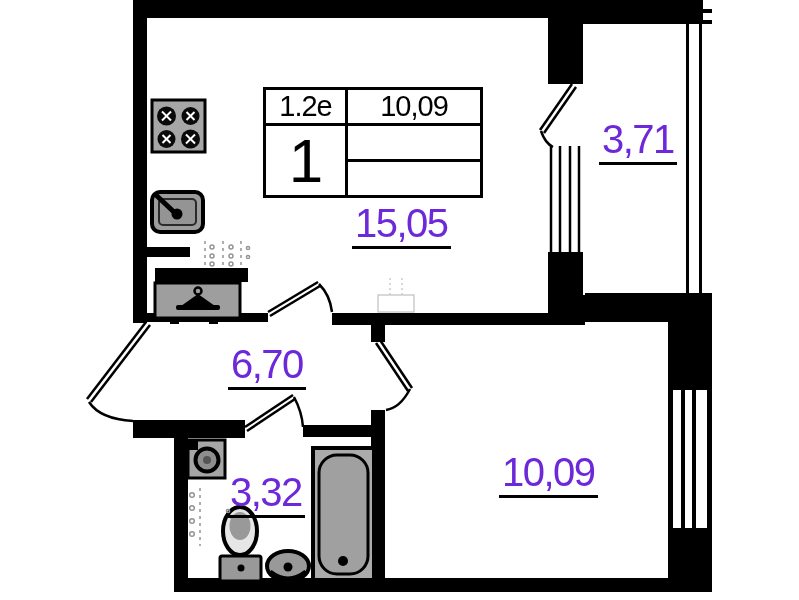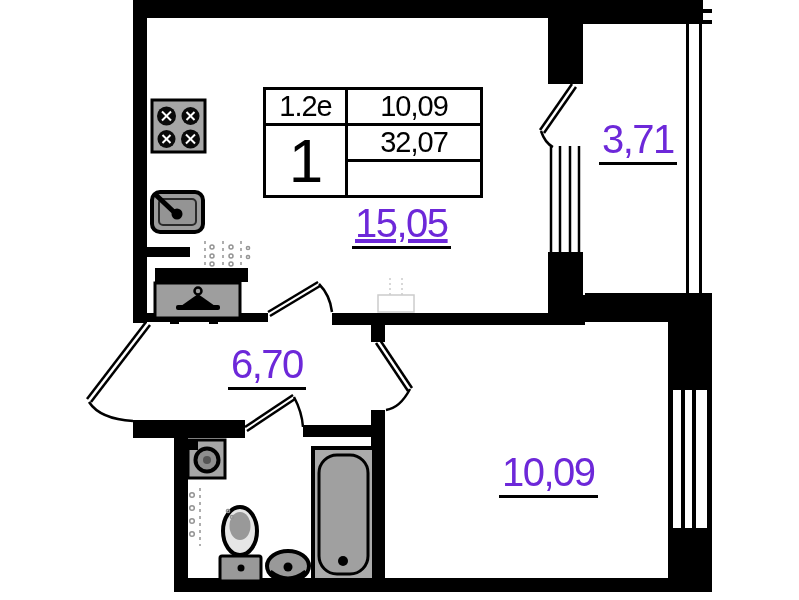--- a/index.html
+++ b/index.html
@@ -185,20 +185,20 @@
     </g>
   </svg>
 
   <div class="stamp">
     <div class="vline"></div>
     <div class="h1"></div>
     <div class="h2"></div>
     <div class="cell cA">1.2е</div>
     <div class="cell cB">1</div>
     <div class="cell cC">10,09</div>
-    <div class="cell cD">32,07</div>
   </div>
 
-  <span class="lbl" style="left:352px;top:203px;text-decoration:underline;">15,05</span>
+  <span class="lbl" style="left:352px;top:203px;">15,05</span>
   <span class="lbl" style="left:599px;top:119px;">3,71</span>
   <span class="lbl" style="left:228px;top:344px;">6,70</span>
+  <span class="lbl" style="left:227px;top:472px;">3,32</span>
   <span class="lbl" style="left:499px;top:452px;">10,09</span>
 </div>
 
 </body></html>

